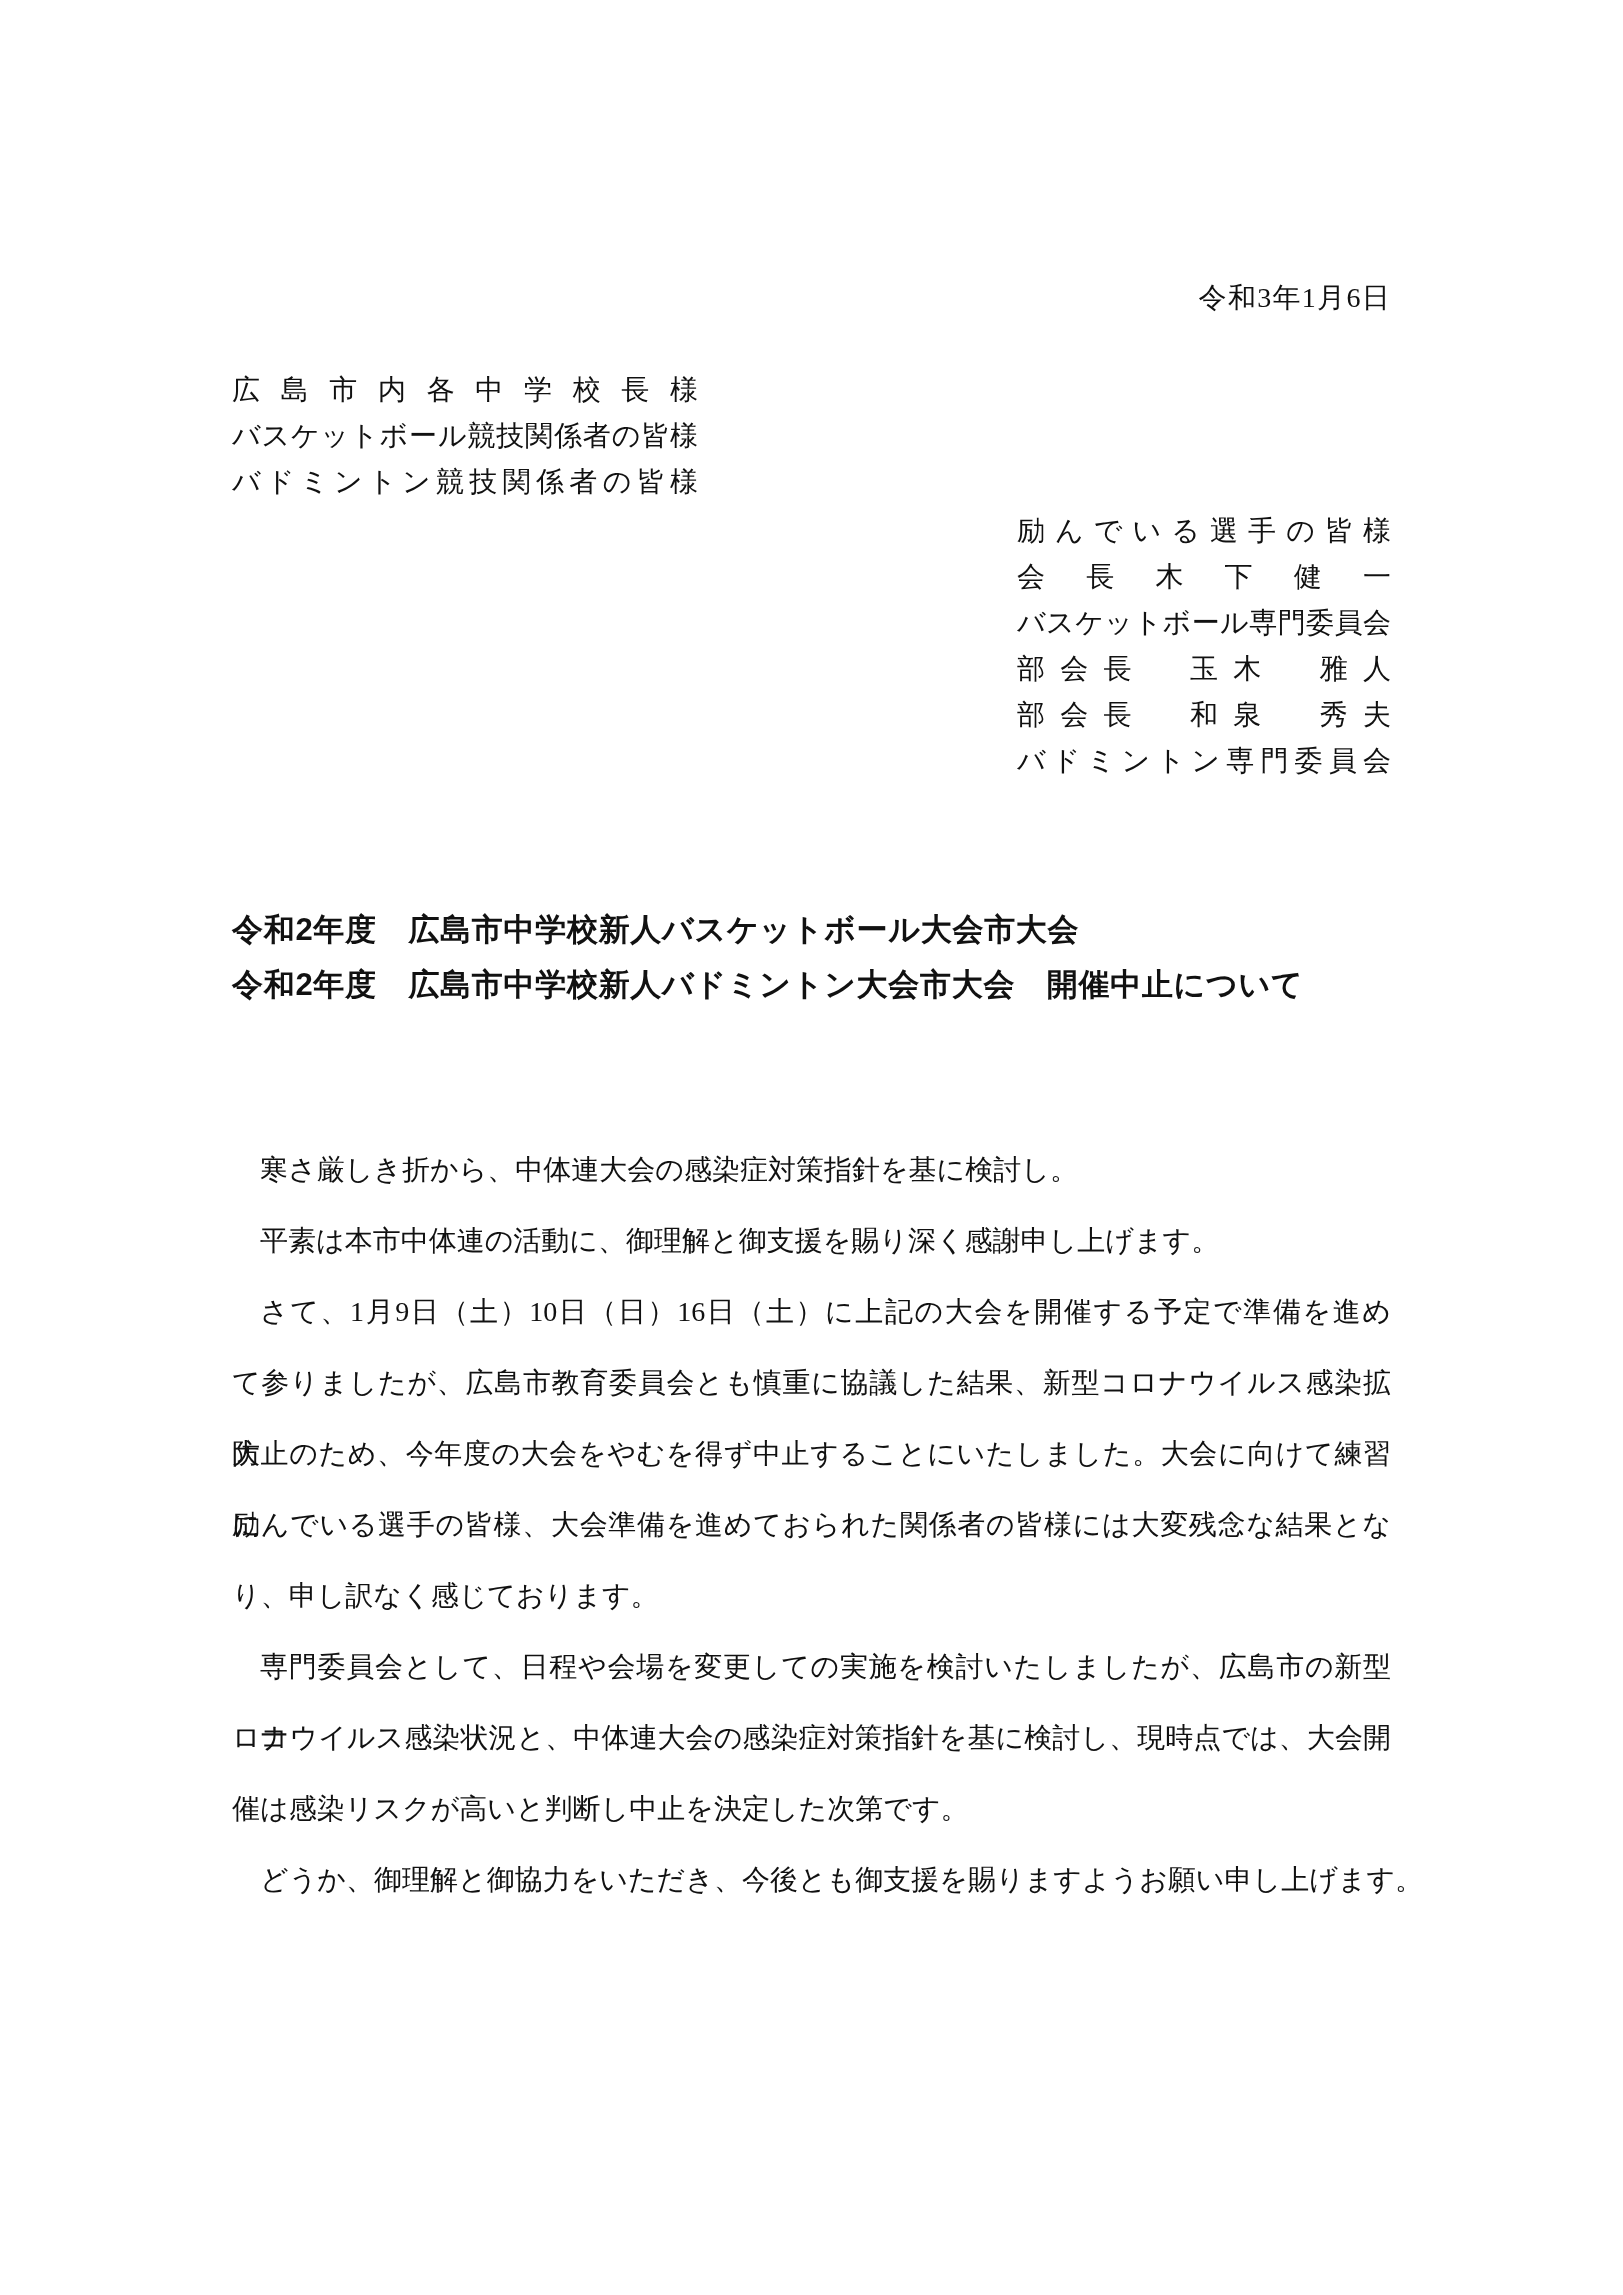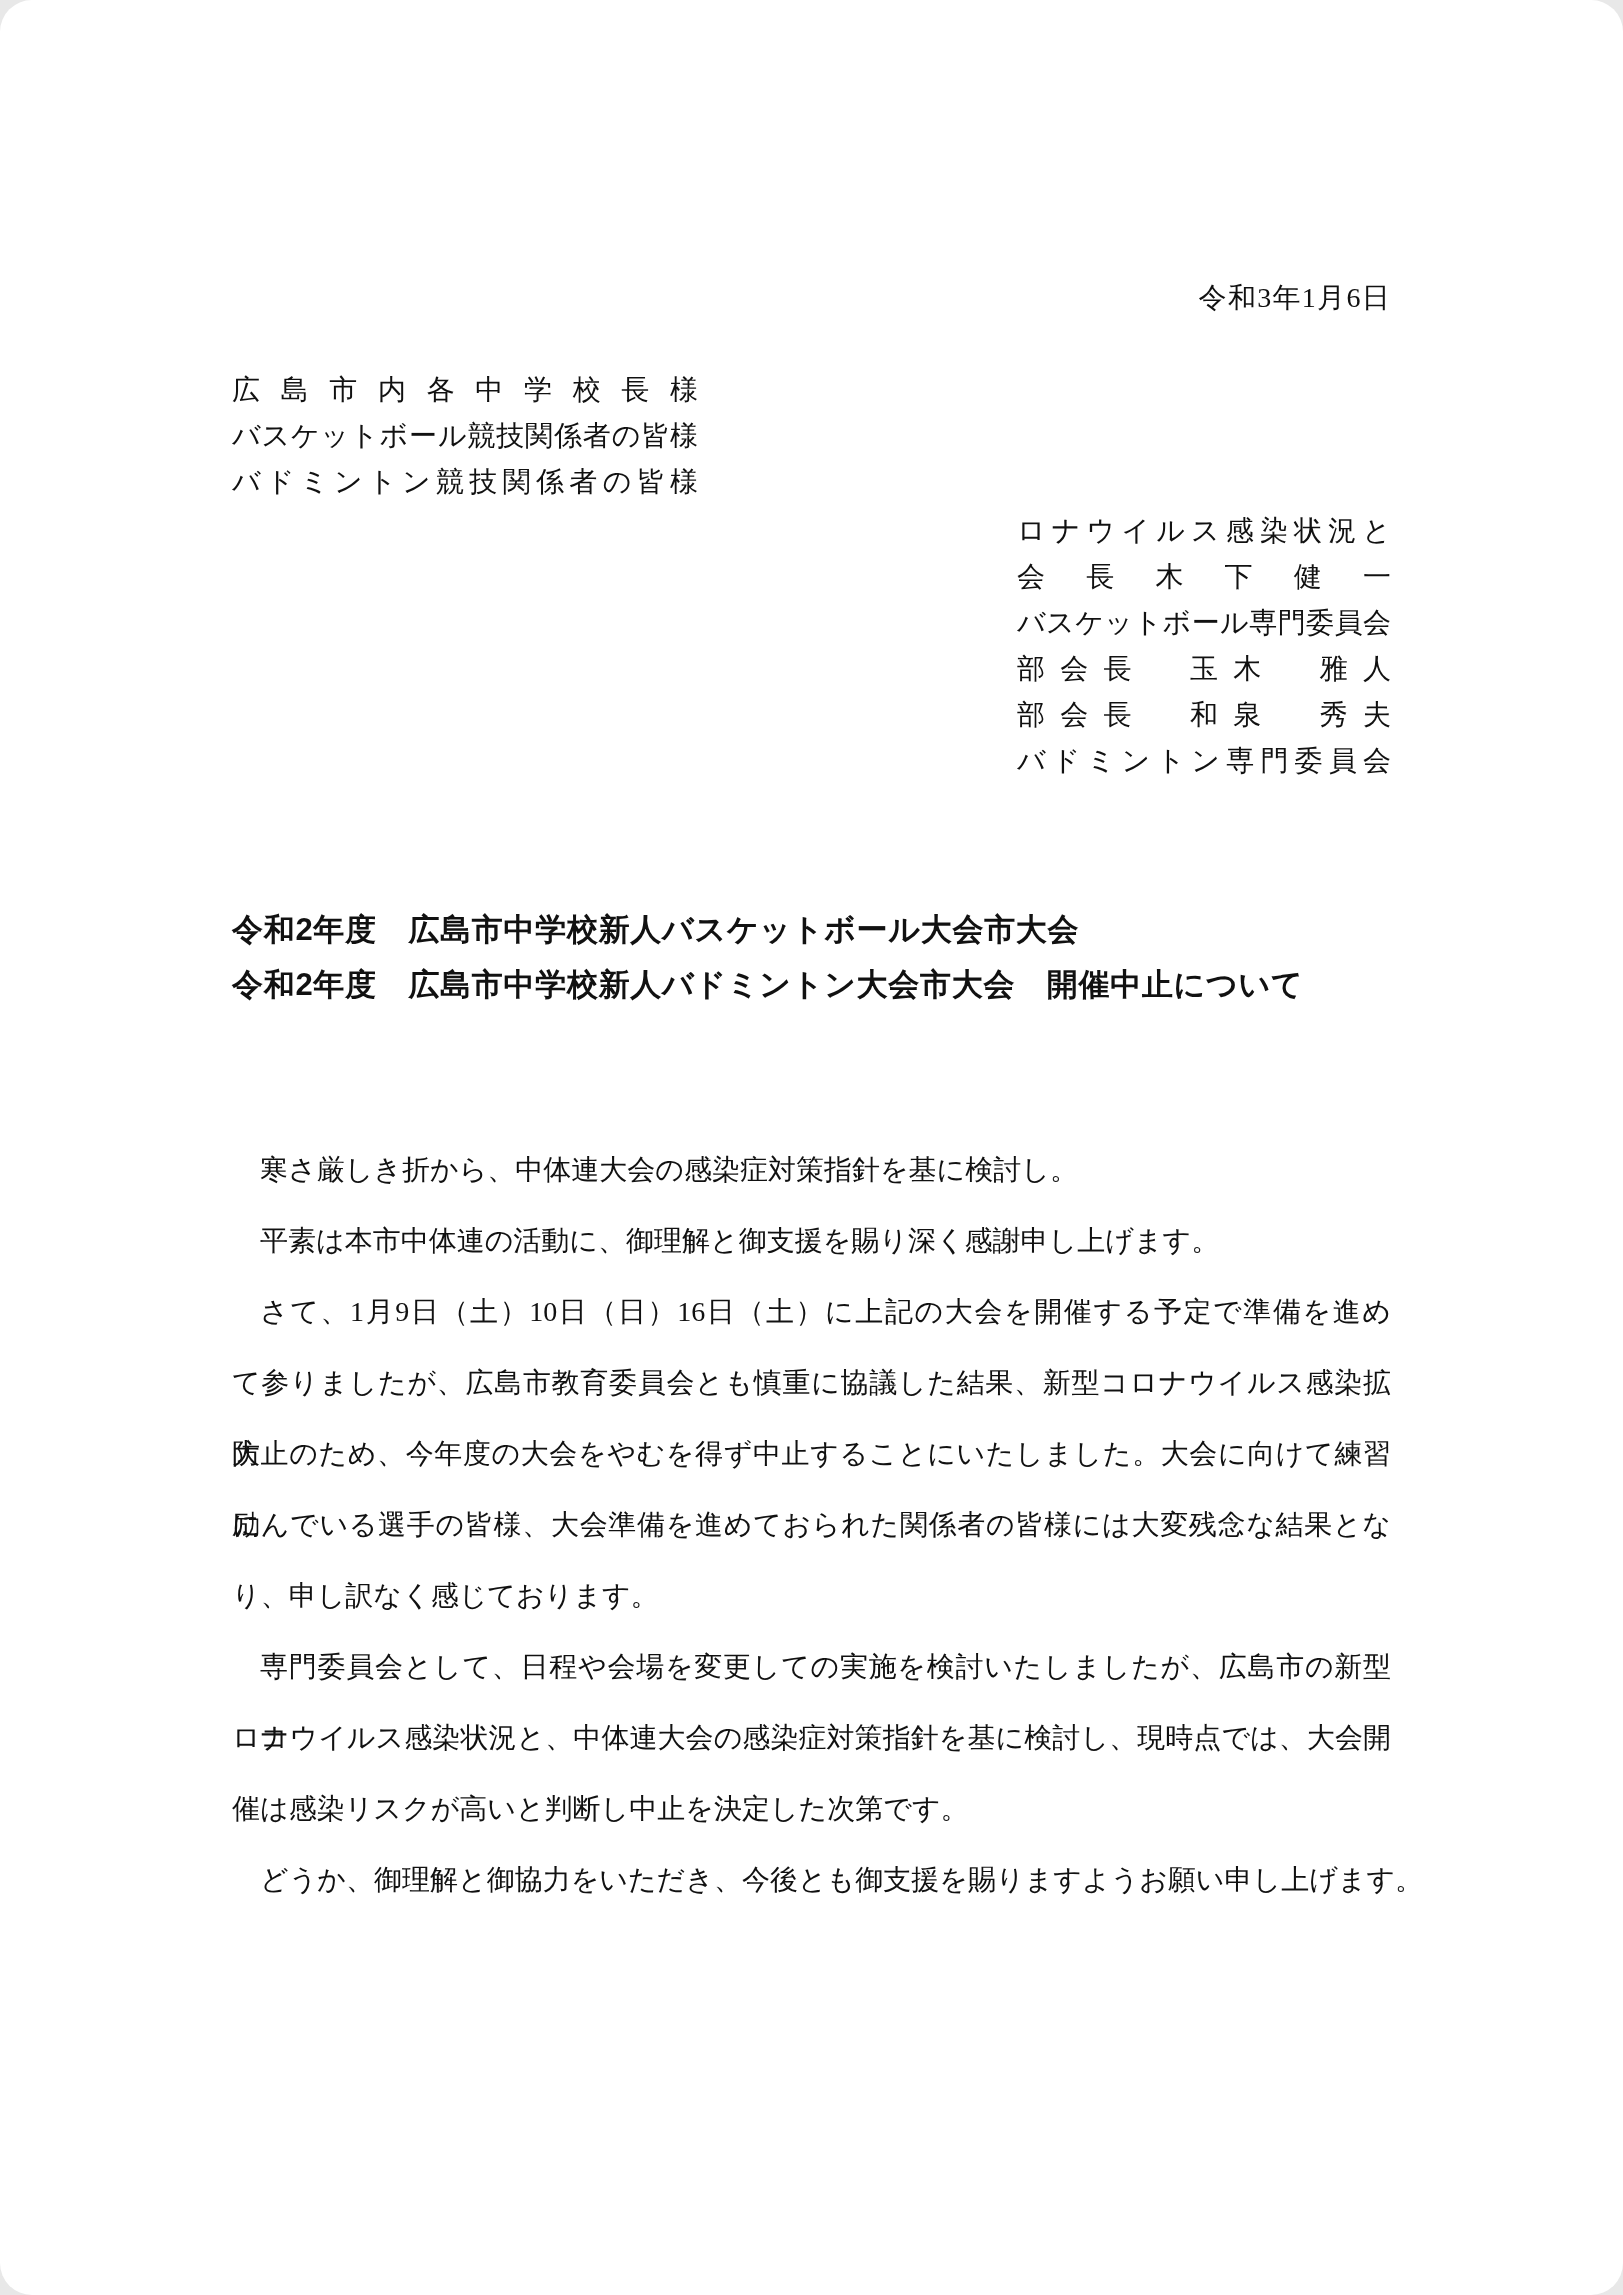--- a/index.html
+++ b/index.html
@@ -8,21 +8,20 @@
     background: #e8e8e8;
   }
   .page {
     position: relative;
     width: 1623px;
     height: 2295px;
     background: #ffffff;
     color: #111111;
     font-family: "Liberation Serif", "DejaVu Serif", serif;
     overflow: hidden;
-    border-radius: 32px;
   }
   
   .dist {
     text-align: justify;
     text-align-last: justify;
     text-justify: inter-character;
   }
   .date {
     position: absolute;
     top: 278px;
@@ -89,21 +88,21 @@
 
   <div class="date">令和3年1月6日</div>
 
   <div class="recipients">
     <div class="dist">広島市内各中学校長様</div>
     <div class="dist">バスケットボール競技関係者の皆様</div>
     <div class="dist">バドミントン競技関係者の皆様</div>
   </div>
 
   <div class="sender">
-    <div class="dist">ロナウイルス感染状況と</div>
+    <div class="dist">励んでいる選手の皆様</div>
     <div class="dist">会　長　木　下　健　一</div>
     <div class="dist">バスケットボール専門委員会</div>
     <div class="dist">部会長　玉木　雅人</div>
     <div class="dist">部会長　和泉　秀夫</div>
     <div class="dist">バドミントン専門委員会</div>
   </div>
 
   <div class="doc-title">
     <div>令和2年度　広島市中学校新人バスケットボール大会市大会</div>
     <div>令和2年度　広島市中学校新人バドミントン大会市大会　開催中止について</div>

